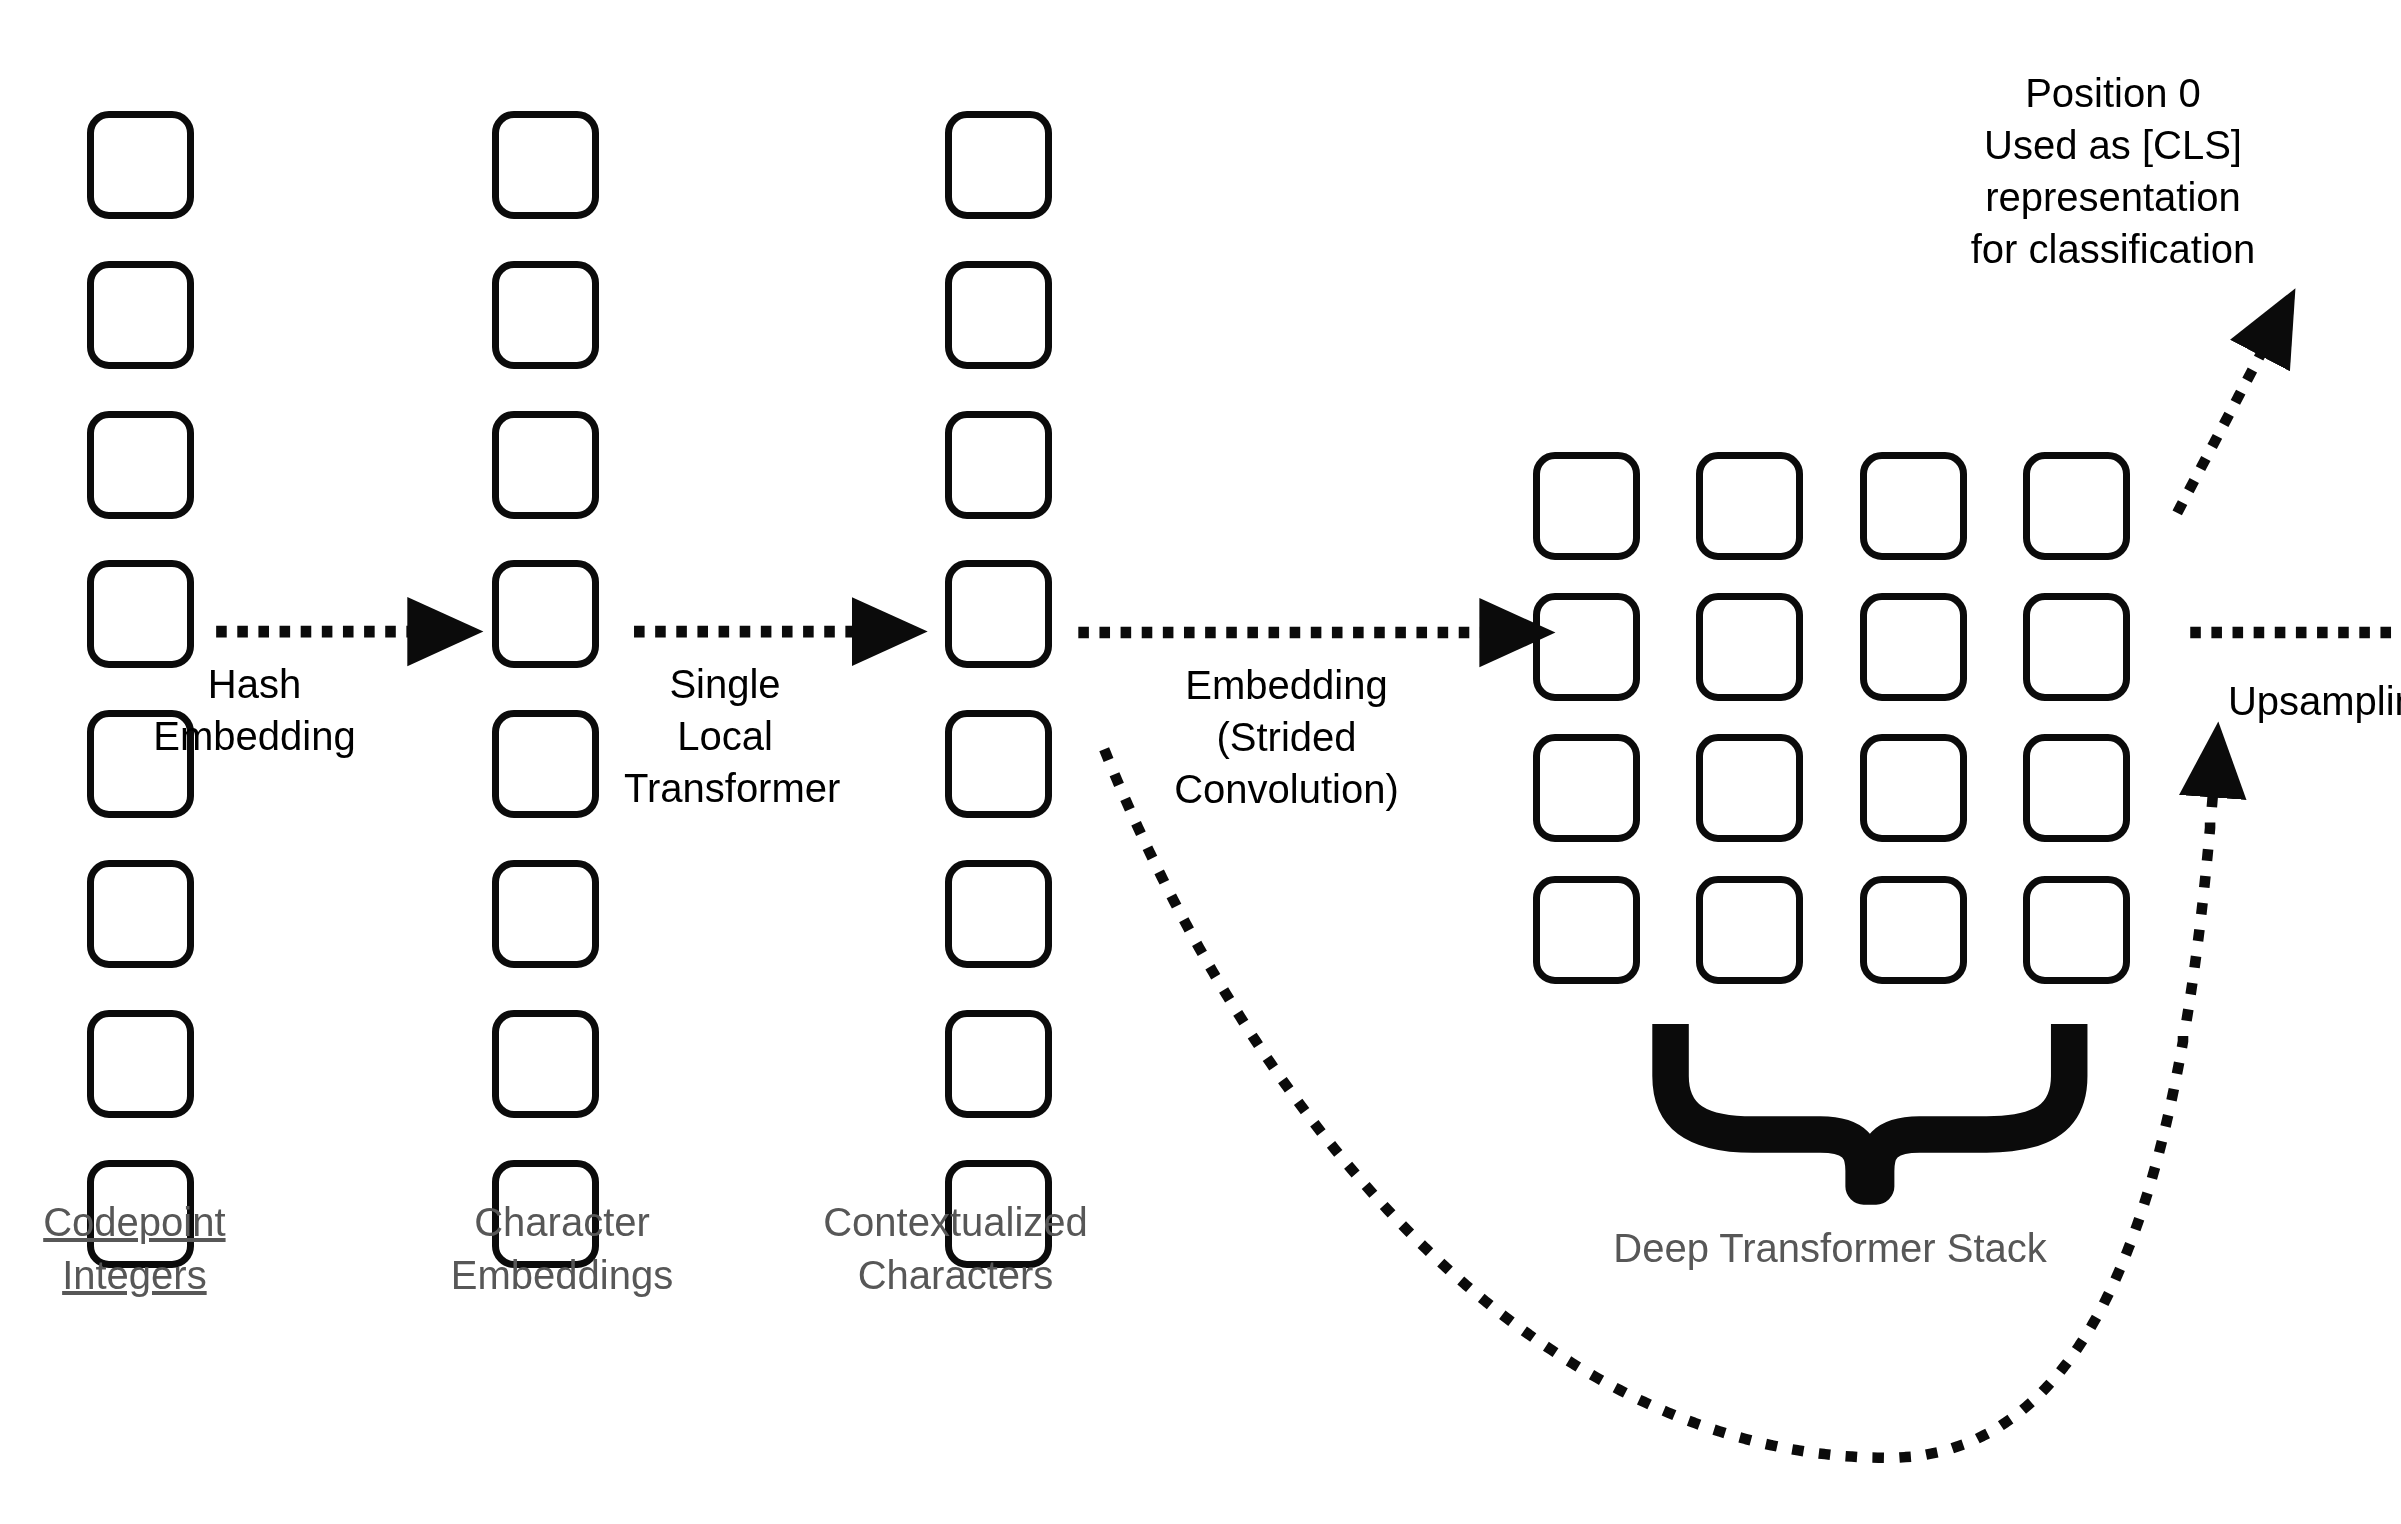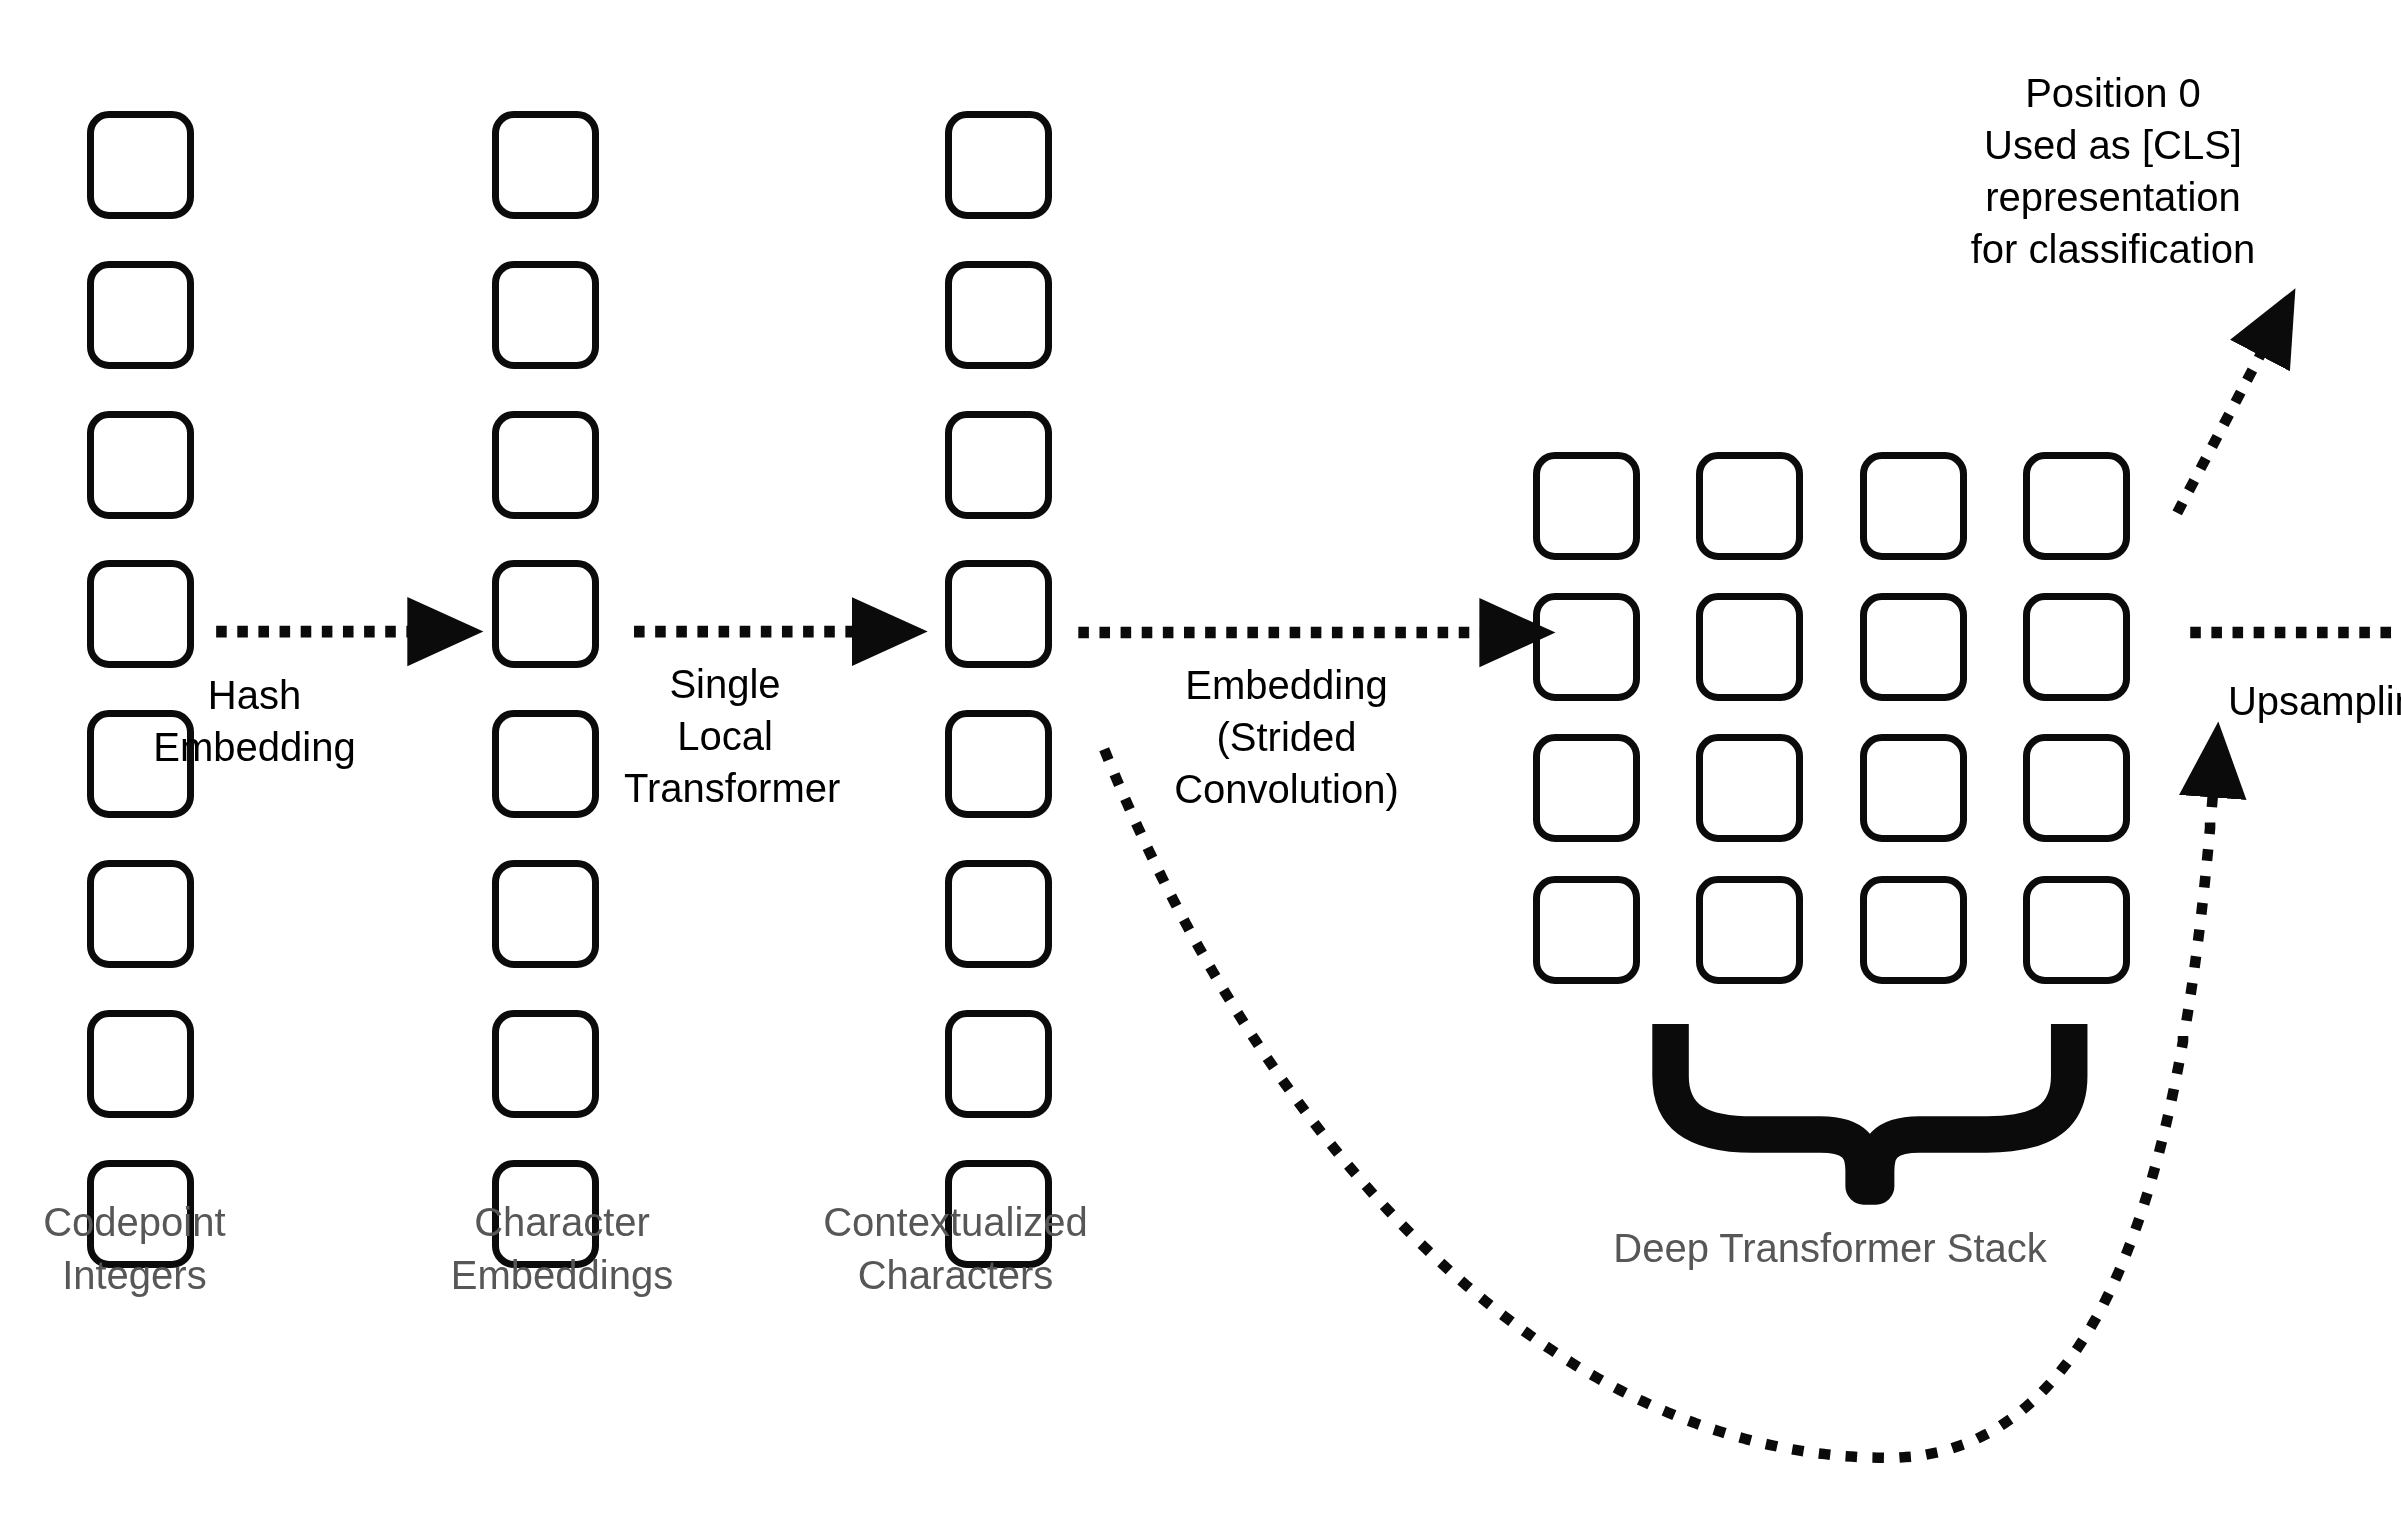--- a/index.html
+++ b/index.html
@@ -87,36 +87,36 @@
              C 3862,2362 3880,2392 3880,2438
              L 3880,2470
              L 3906,2470
              L 3906,2438
              C 3906,2392 3924,2362 3996,2362
              L 4136,2362
              C 4246,2362 4308,2330 4308,2240
              L 4308,2132" fill="none" stroke="#0b0b0b" stroke-width="76" stroke-linecap="butt" stroke-linejoin="round"></path>
   </svg>
 
-  <div class="arrow-lbl" style="left:144px;  top:658px; width:221px;margin-top:11px;">Hash
+  <div class="arrow-lbl" style="left:144px;  top:658px; width:221px;">Hash
 Embedding</div>
   <div class="arrow-lbl" style="left:624px; top:658px; width:202px;text-align:center;">Single
 Local
 Transformer</div>
   <div class="arrow-lbl" style="left:1133px; top:659px; width:307px;">Embedding
 (Strided
 Convolution)</div>
   <div class="arrow-lbl" style="left:2180px; top:675px; width:307px;">Upsampling</div>
 
   <div class="arrow-lbl" style="left:1916px; top:67px; width:394px;">Position 0
 Used as [CLS]
 representation
 for classification</div>
 
-  <div class="lbl" style="left:14.4px;   top:1196px; width:240px;">Codepoint
+  <div class="lbl" style="left:14.4px;   top:1196px; width:240px;text-decoration:underline;">Codepoint
 Integers</div>
   <div class="lbl" style="left:442px;  top:1196px; width:240px;">Character
 Embeddings</div>
   <div class="lbl" style="left:792px; top:1196px; width:327px;">Contextualized
 Characters</div>
 
   <div class="lbl" style="left:1556px; top:1222px; width:548px;">Deep Transformer Stack</div>
 
 </div>
 

